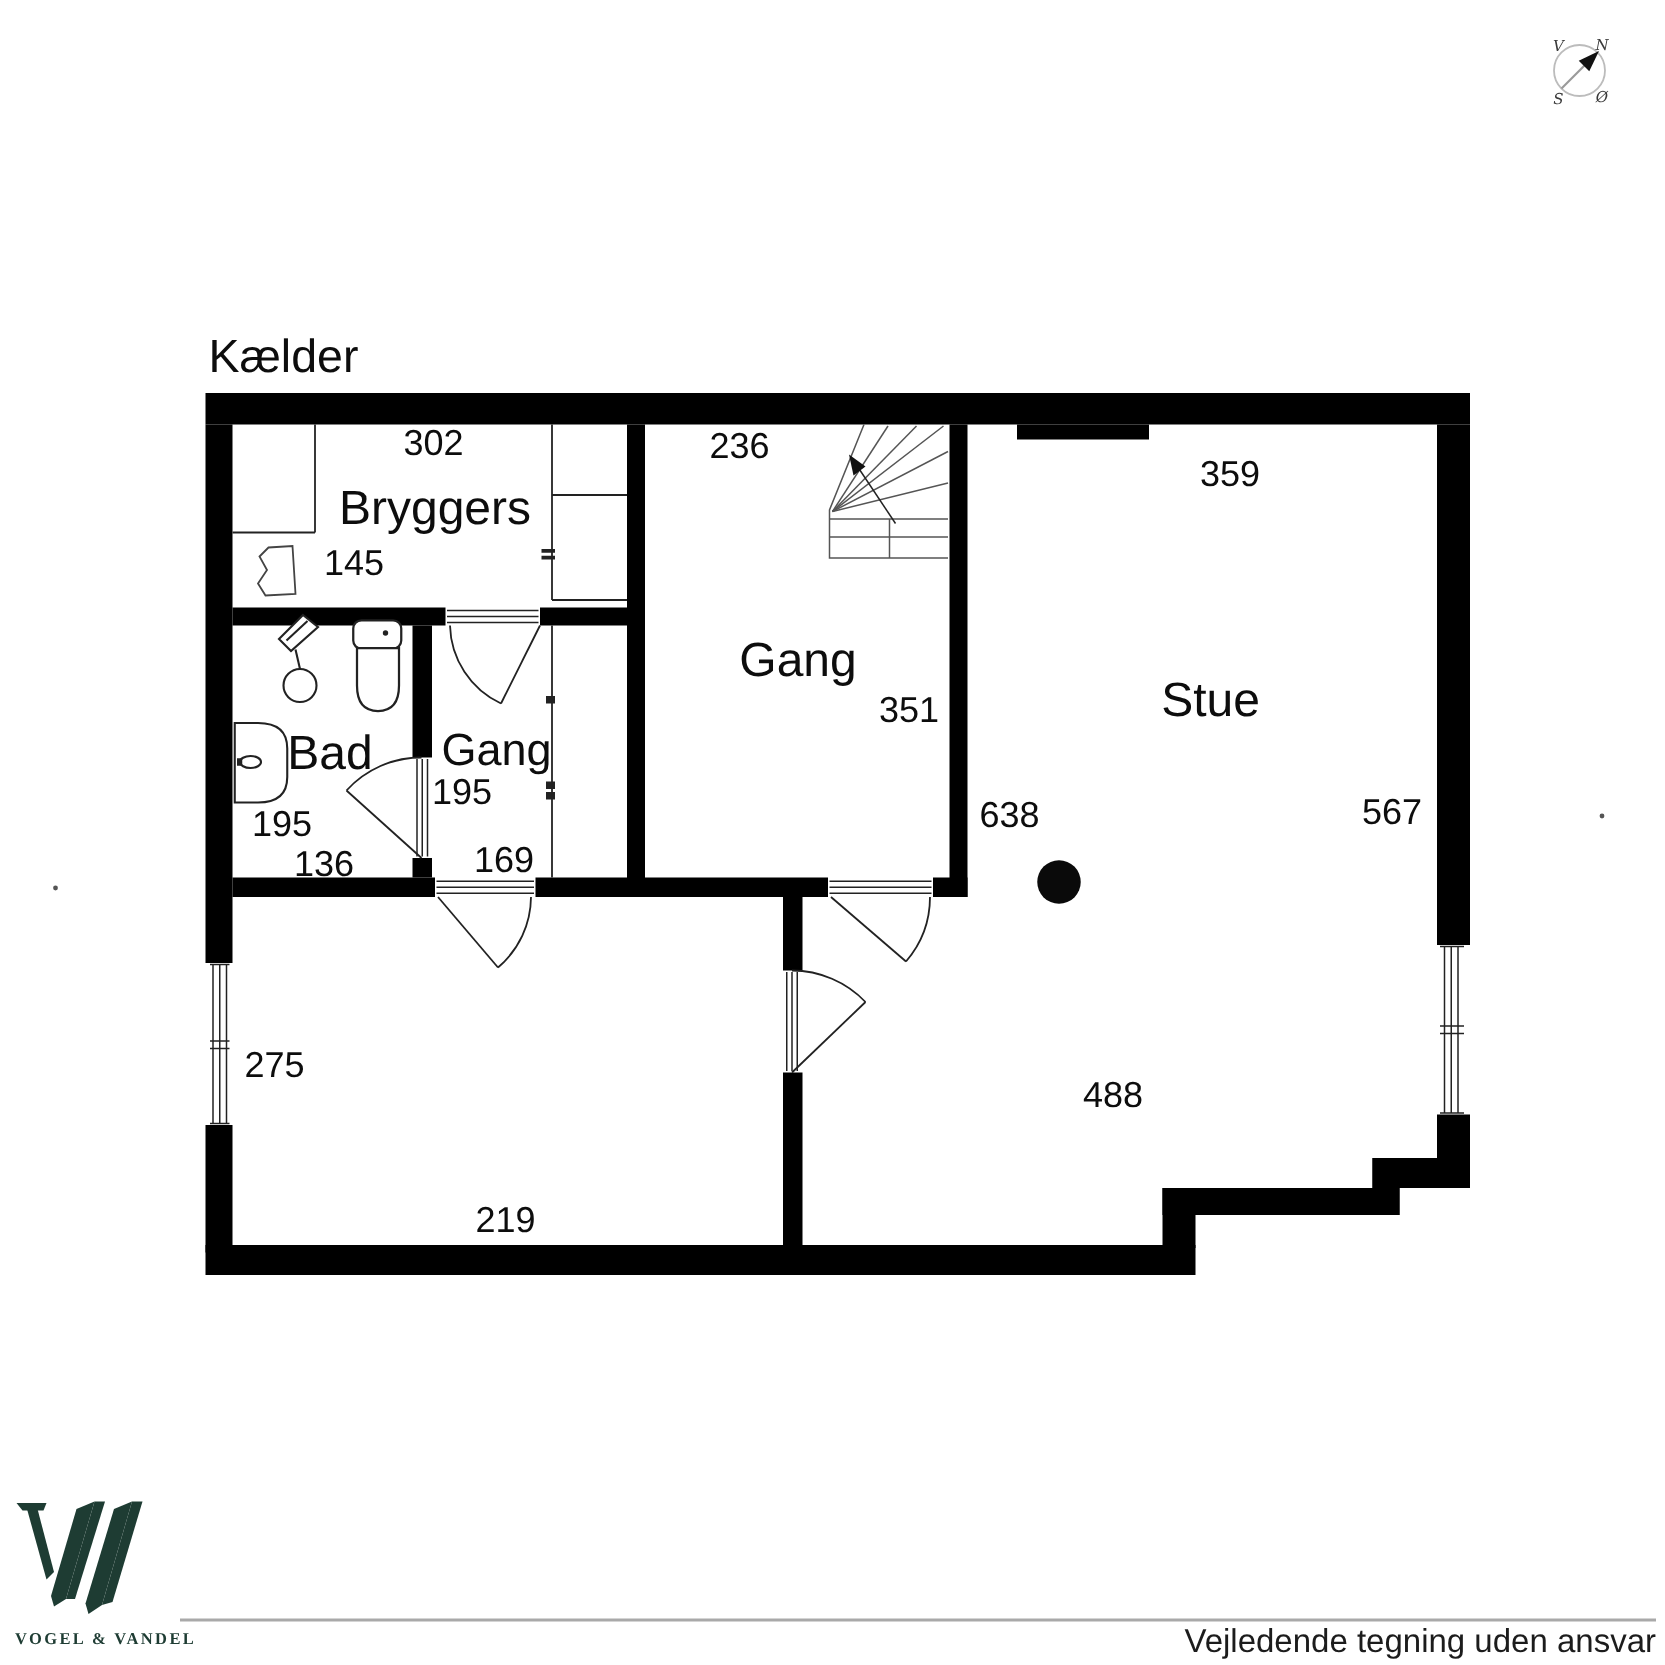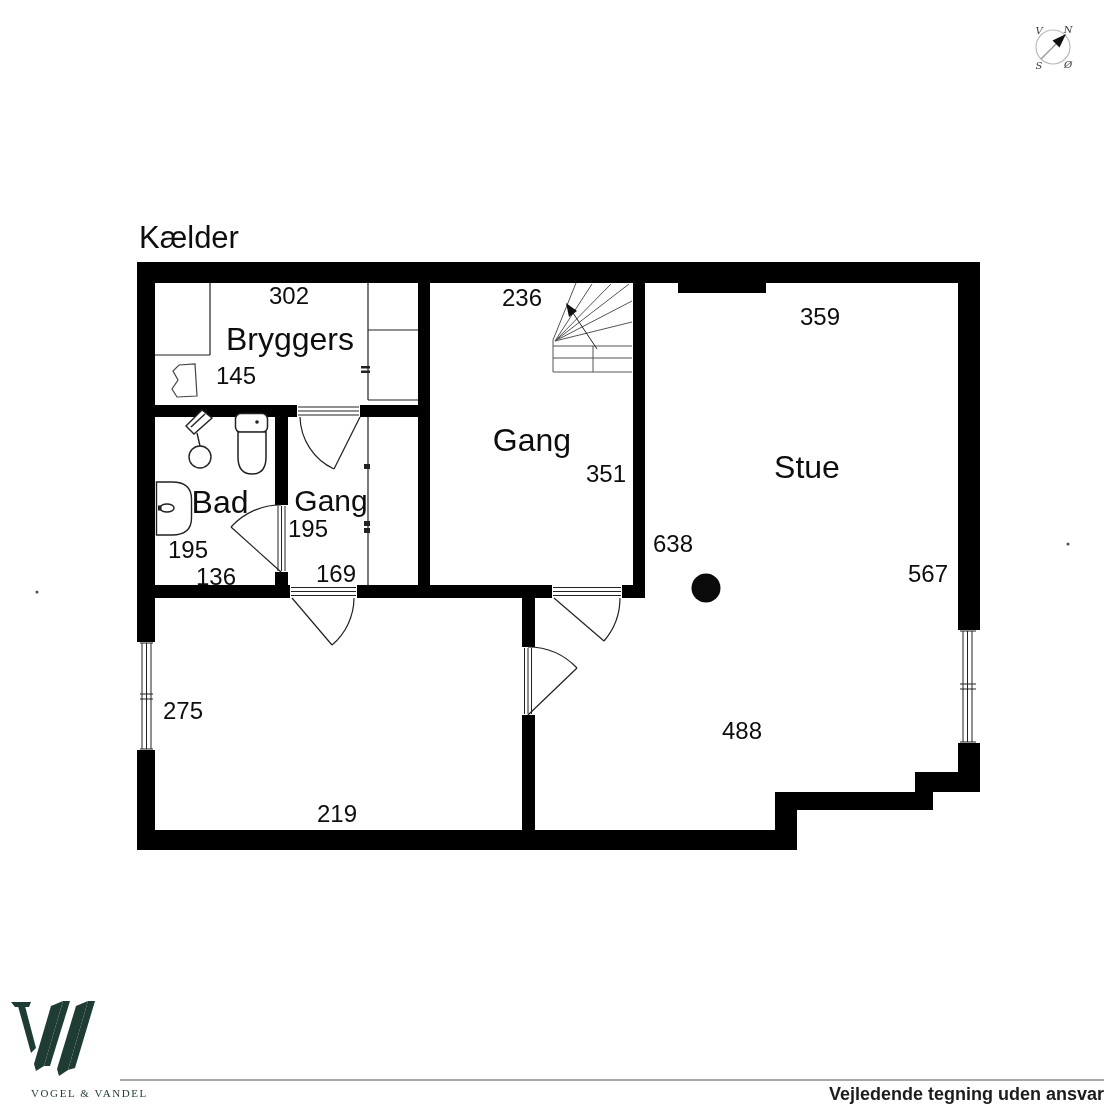--- a/index.html
+++ b/index.html
@@ -6,24 +6,24 @@
   .canvas{position:relative;width:1110px;height:1110px;background:#ffffff;overflow:hidden;
           font-family:"Liberation Sans",sans-serif;}
   .plan-svg{position:absolute;left:0;top:0;}
   .lbl{position:absolute;transform:translate(-50%,-50%);color:#0d0d0d;white-space:nowrap;
        font-family:"Liberation Sans",sans-serif;}
   .room{font-size:32px;}
   .dim{font-size:24px;}
   .title{position:absolute;left:139px;top:238px;transform:translate(0,-50%);font-size:31px;color:#0d0d0d;white-space:nowrap;}
   .footer-line{position:absolute;left:120px;top:1079px;width:984px;height:2px;background:#a9a9a9;}
   .footer-text{position:absolute;right:6px;top:1094px;transform:translate(0,-50%);
-               font-size:18px;color:#1c1c1c;font-weight:bold;}
-  .brand-text{position:absolute;left:31px;top:1093px;transform:translate(0,-50%);
+               font-size:22px;color:#1c1c1c;}
+  .brand-text{position:absolute;left:10px;top:1093px;transform:translate(0,-50%);
               font-family:"Liberation Serif",serif;font-size:11px;letter-spacing:1.6px;
-              color:#1e3c33;font-weight:normal;}
+              color:#1e3c33;font-weight:bold;}
 </style>
 </head>
 <body>
 
 <div class="canvas">
 
 <svg class="plan-svg" width="1110" height="1110" viewBox="0 0 1110 1110">
 
   <g fill="#000000" stroke="none">
     <rect x="137" y="262" width="843" height="21"></rect>
@@ -195,27 +195,27 @@
   <circle cx="1068" cy="544" r="1.6" fill="#555555"></circle>
 </svg>
 
 <div class="title">Kælder</div>
 
 <div class="lbl room" style="left:290px;top:339px">Bryggers</div>
 <div class="lbl dim" style="left:289px;top:296px">302</div>
 <div class="lbl dim" style="left:236px;top:376px">145</div>
 
 <div class="lbl room" style="left:532px;top:440px">Gang</div>
-<div class="lbl dim" style="left:522px;top:298px">236</div>
+<div class="lbl dim" style="left:493px;top:298px">236</div>
 <div class="lbl dim" style="left:606px;top:474px">351</div>
 
 <div class="lbl room" style="left:807px;top:467px">Stue</div>
 <div class="lbl dim" style="left:820px;top:317px">359</div>
 <div class="lbl dim" style="left:742px;top:731px">488</div>
-<div class="lbl dim" style="left:928px;top:574px">567</div>
+<div class="lbl dim" style="left:928px;top:542px">567</div>
 <div class="lbl dim" style="left:673px;top:544px">638</div>
 
 <div class="lbl room" style="left:220px;top:502px">Bad</div>
 <div class="lbl dim" style="left:188px;top:550px">195</div>
 <div class="lbl dim" style="left:216px;top:577px">136</div>
 
 <div class="lbl room" style="left:331px;top:501px;font-size:30px">Gang</div>
 <div class="lbl dim" style="left:308px;top:529px">195</div>
 <div class="lbl dim" style="left:336px;top:574px">169</div>
 

